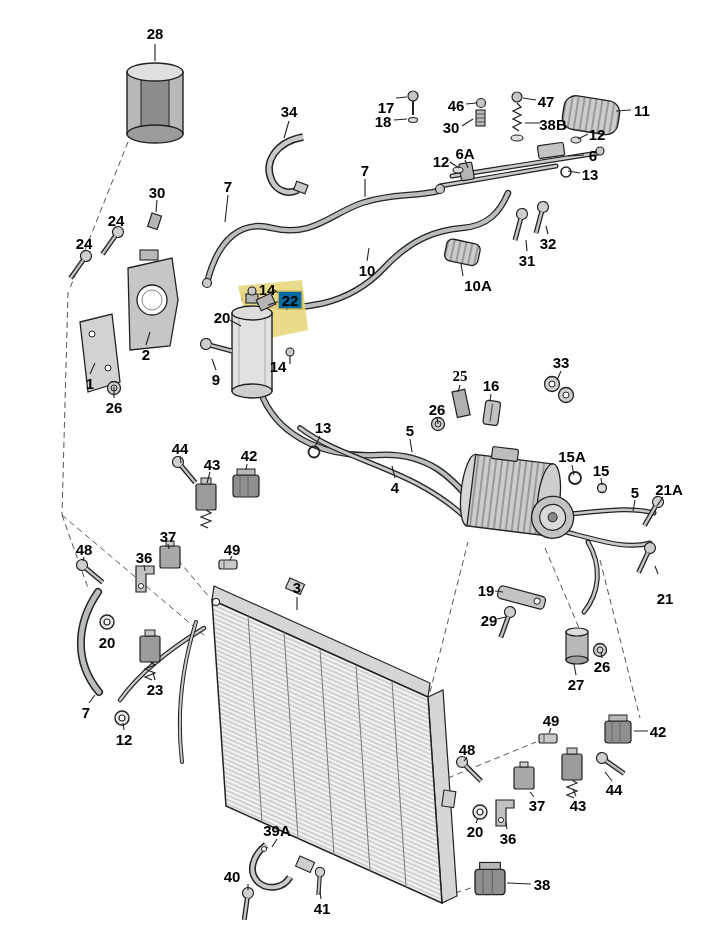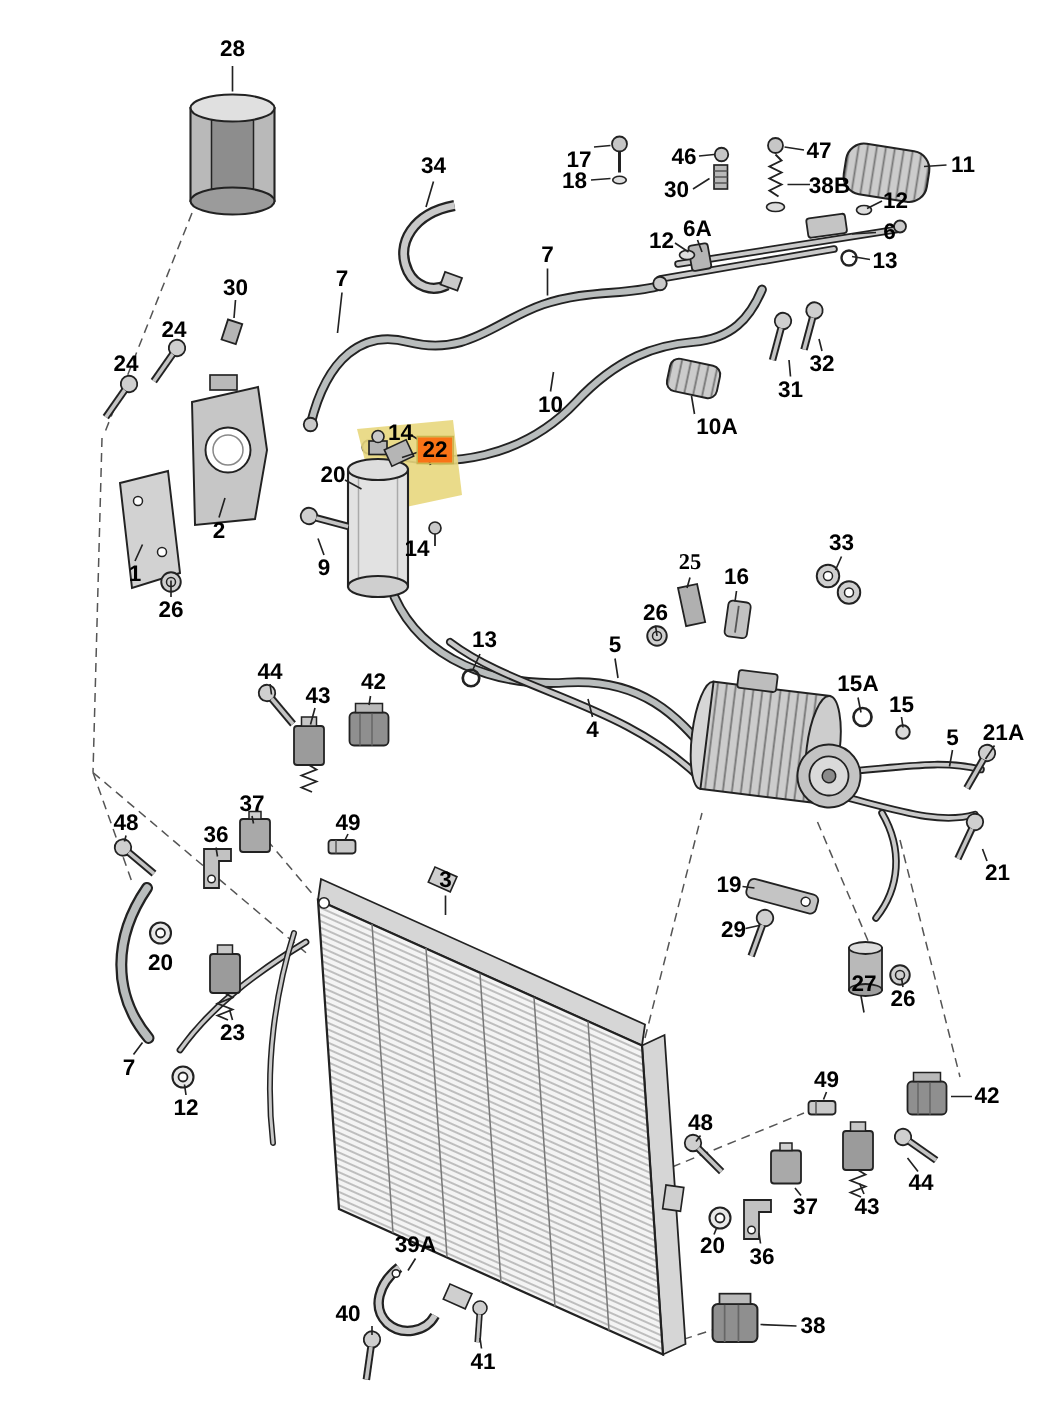--- a/index.html
+++ b/index.html
@@ -326,21 +326,21 @@
       <div class="callout" style="left: 365px; top: 170px;">7</div>
       <div class="callout" style="left: 228px; top: 186px;">7</div>
       <div class="callout" style="left: 157px; top: 192px;">30</div>
       <div class="callout" style="left: 116px; top: 220px;">24</div>
       <div class="callout" style="left: 84px; top: 243px;">24</div>
       <div class="callout" style="left: 367px; top: 270px;">10</div>
       <div class="callout" style="left: 548px; top: 243px;">32</div>
       <div class="callout" style="left: 527px; top: 260px;">31</div>
       <div class="callout" style="left: 463px; top: 285px; margin-left: 15px;">10A</div>
       <div class="callout" style="left: 267px; top: 289px;">14</div>
-      <div class="callout highlight" style="left: 290px; top: 300px; background: #f97316;">22</div>
+      <div class="callout highlight" style="left: 290px; top: 300px; background: #0369a1;">22</div>
       <div class="callout" style="left: 222px; top: 317px;">20</div>
       <div class="callout" style="left: 146px; top: 354px;">2</div>
       <div class="callout" style="left: 278px; top: 366px;">14</div>
       <div class="callout" style="left: 216px; top: 379px;">9</div>
       <div class="callout" style="left: 90px; top: 383px;">1</div>
       <div class="callout" style="left: 114px; top: 407px;">26</div>
       <div class="callout" style="left: 561px; top: 362px;">33</div>
       <div class="callout" style="left: 460px; top: 376px; font-family: Liberation Serif, serif;">25</div>
       <div class="callout" style="left: 491px; top: 385px;">16</div>
       <div class="callout" style="left: 437px; top: 409px;">26</div>
@@ -351,27 +351,27 @@
       <div class="callout" style="left: 249px; top: 455px;">42</div>
       <div class="callout" style="left: 395px; top: 487px;">4</div>
       <div class="callout" style="left: 572px; top: 456px;">15A</div>
       <div class="callout" style="left: 601px; top: 470px;">15</div>
       <div class="callout" style="left: 635px; top: 492px;">5</div>
       <div class="callout" style="left: 669px; top: 489px;">21A</div>
       <div class="callout" style="left: 168px; top: 536px;">37</div>
       <div class="callout" style="left: 144px; top: 557px;">36</div>
       <div class="callout" style="left: 232px; top: 549px;">49</div>
       <div class="callout" style="left: 84px; top: 549px;">48</div>
-      <div class="callout" style="left: 665px; top: 582px; text-align: right;">21</div>
+      <div class="callout" style="left: 665px; top: 598px; text-align: right;">21</div>
       <div class="callout" style="left: 297px; top: 587px;">3</div>
       <div class="callout" style="left: 486px; top: 590px;">19</div>
       <div class="callout" style="left: 489px; top: 620px;">29</div>
       <div class="callout" style="left: 107px; top: 642px;">20</div>
       <div class="callout" style="left: 602px; top: 666px;">26</div>
-      <div class="callout" style="left: 576px; top: 656px;">27</div>
+      <div class="callout" style="left: 576px; top: 684px;">27</div>
       <div class="callout" style="left: 155px; top: 689px;">23</div>
       <div class="callout" style="left: 86px; top: 712px;">7</div>
       <div class="callout" style="left: 551px; top: 720px;">49</div>
       <div class="callout" style="left: 658px; top: 731px;">42</div>
       <div class="callout" style="left: 124px; top: 739px;">12</div>
       <div class="callout" style="left: 467px; top: 749px;">48</div>
       <div class="callout" style="left: 614px; top: 789px;">44</div>
       <div class="callout" style="left: 578px; top: 805px;">43</div>
       <div class="callout" style="left: 537px; top: 805px;">37</div>
       <div class="callout" style="left: 475px; top: 831px;">20</div>

